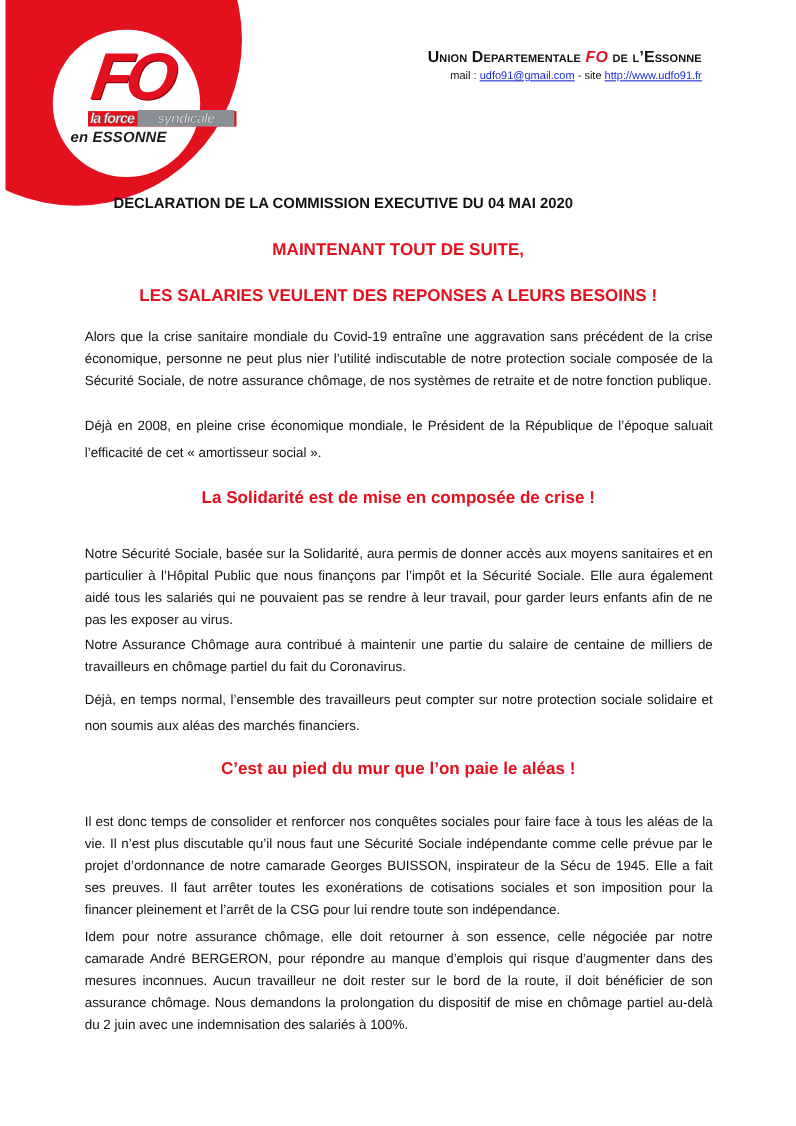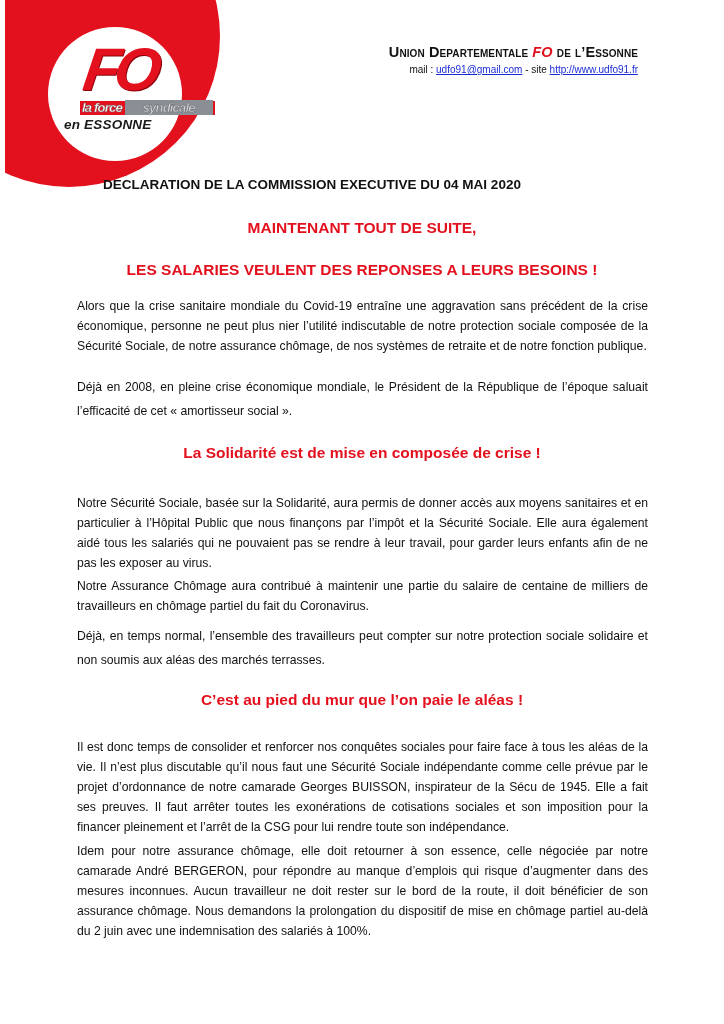--- a/index.html
+++ b/index.html
@@ -69,17 +69,17 @@
 
 <div class="redtitle" style="top:219px;">MAINTENANT TOUT DE SUITE,</div>
 <div class="redtitle" style="top:261px;">LES SALARIES VEULENT DES REPONSES A LEURS BESOINS !</div>
 
 <div class="para" style="top:296px;">Alors que la crise sanitaire mondiale du Covid-19 entraîne une aggravation sans précédent de la crise économique, personne ne peut plus nier l’utilité indiscutable de notre protection sociale composée de la Sécurité Sociale, de notre assurance chômage, de nos systèmes de retraite et de notre fonction publique.</div>
 <div class="para wide" style="top:375px;">Déjà en 2008, en pleine crise économique mondiale, le Président de la République de l’époque saluait l’efficacité de cet « amortisseur social ».</div>
 
 <div class="redtitle" style="top:444px;">La Solidarité est de mise en composée de crise !</div>
 <div class="para" style="top:493px;">Notre Sécurité Sociale, basée sur la Solidarité, aura permis de donner accès aux moyens sanitaires et en particulier à l’Hôpital Public que nous finançons par l’impôt et la Sécurité Sociale. Elle aura également aidé tous les salariés qui ne pouvaient pas se rendre à leur travail, pour garder leurs enfants afin de ne pas les exposer au virus.</div>
 <div class="para" style="top:555px;margin-top:21px;">Notre Assurance Chômage aura contribué à maintenir une partie du salaire de centaine de milliers de travailleurs en chômage partiel du fait du Coronavirus.</div>
-<div class="para wide" style="top:624px;">Déjà, en temps normal, l’ensemble des travailleurs peut compter sur notre protection sociale solidaire et non soumis aux aléas des marchés terrasses.</div>
+<div class="para wide" style="top:624px;">Déjà, en temps normal, l’ensemble des travailleurs peut compter sur notre protection sociale solidaire et non soumis aux aléas des marchés financiers.</div>
 
 <div class="redtitle" style="top:691px;">C’est au pied du mur que l’on paie le aléas !</div>
 <div class="para" style="top:737px;">Il est donc temps de consolider et renforcer nos conquêtes sociales pour faire face à tous les aléas de la vie. Il n’est plus discutable qu’il nous faut une Sécurité Sociale indépendante comme celle prévue par le projet d’ordonnance de notre camarade Georges BUISSON, inspirateur de la Sécu de 1945. Elle a fait ses preuves. Il faut arrêter toutes les exonérations de cotisations sociales et son imposition pour la financer pleinement et l’arrêt de la CSG pour lui rendre toute son indépendance.</div>
 <div class="para" style="top:841px;">Idem pour notre assurance chômage, elle doit retourner à son essence, celle négociée par notre camarade André BERGERON, pour répondre au manque d’emplois qui risque d’augmenter dans des mesures inconnues. Aucun travailleur ne doit rester sur le bord de la route, il doit bénéficier de son assurance chômage. Nous demandons la prolongation du dispositif de mise en chômage partiel au-delà du 2 juin avec une indemnisation des salariés à 100%.</div>
 
 </body></html>

